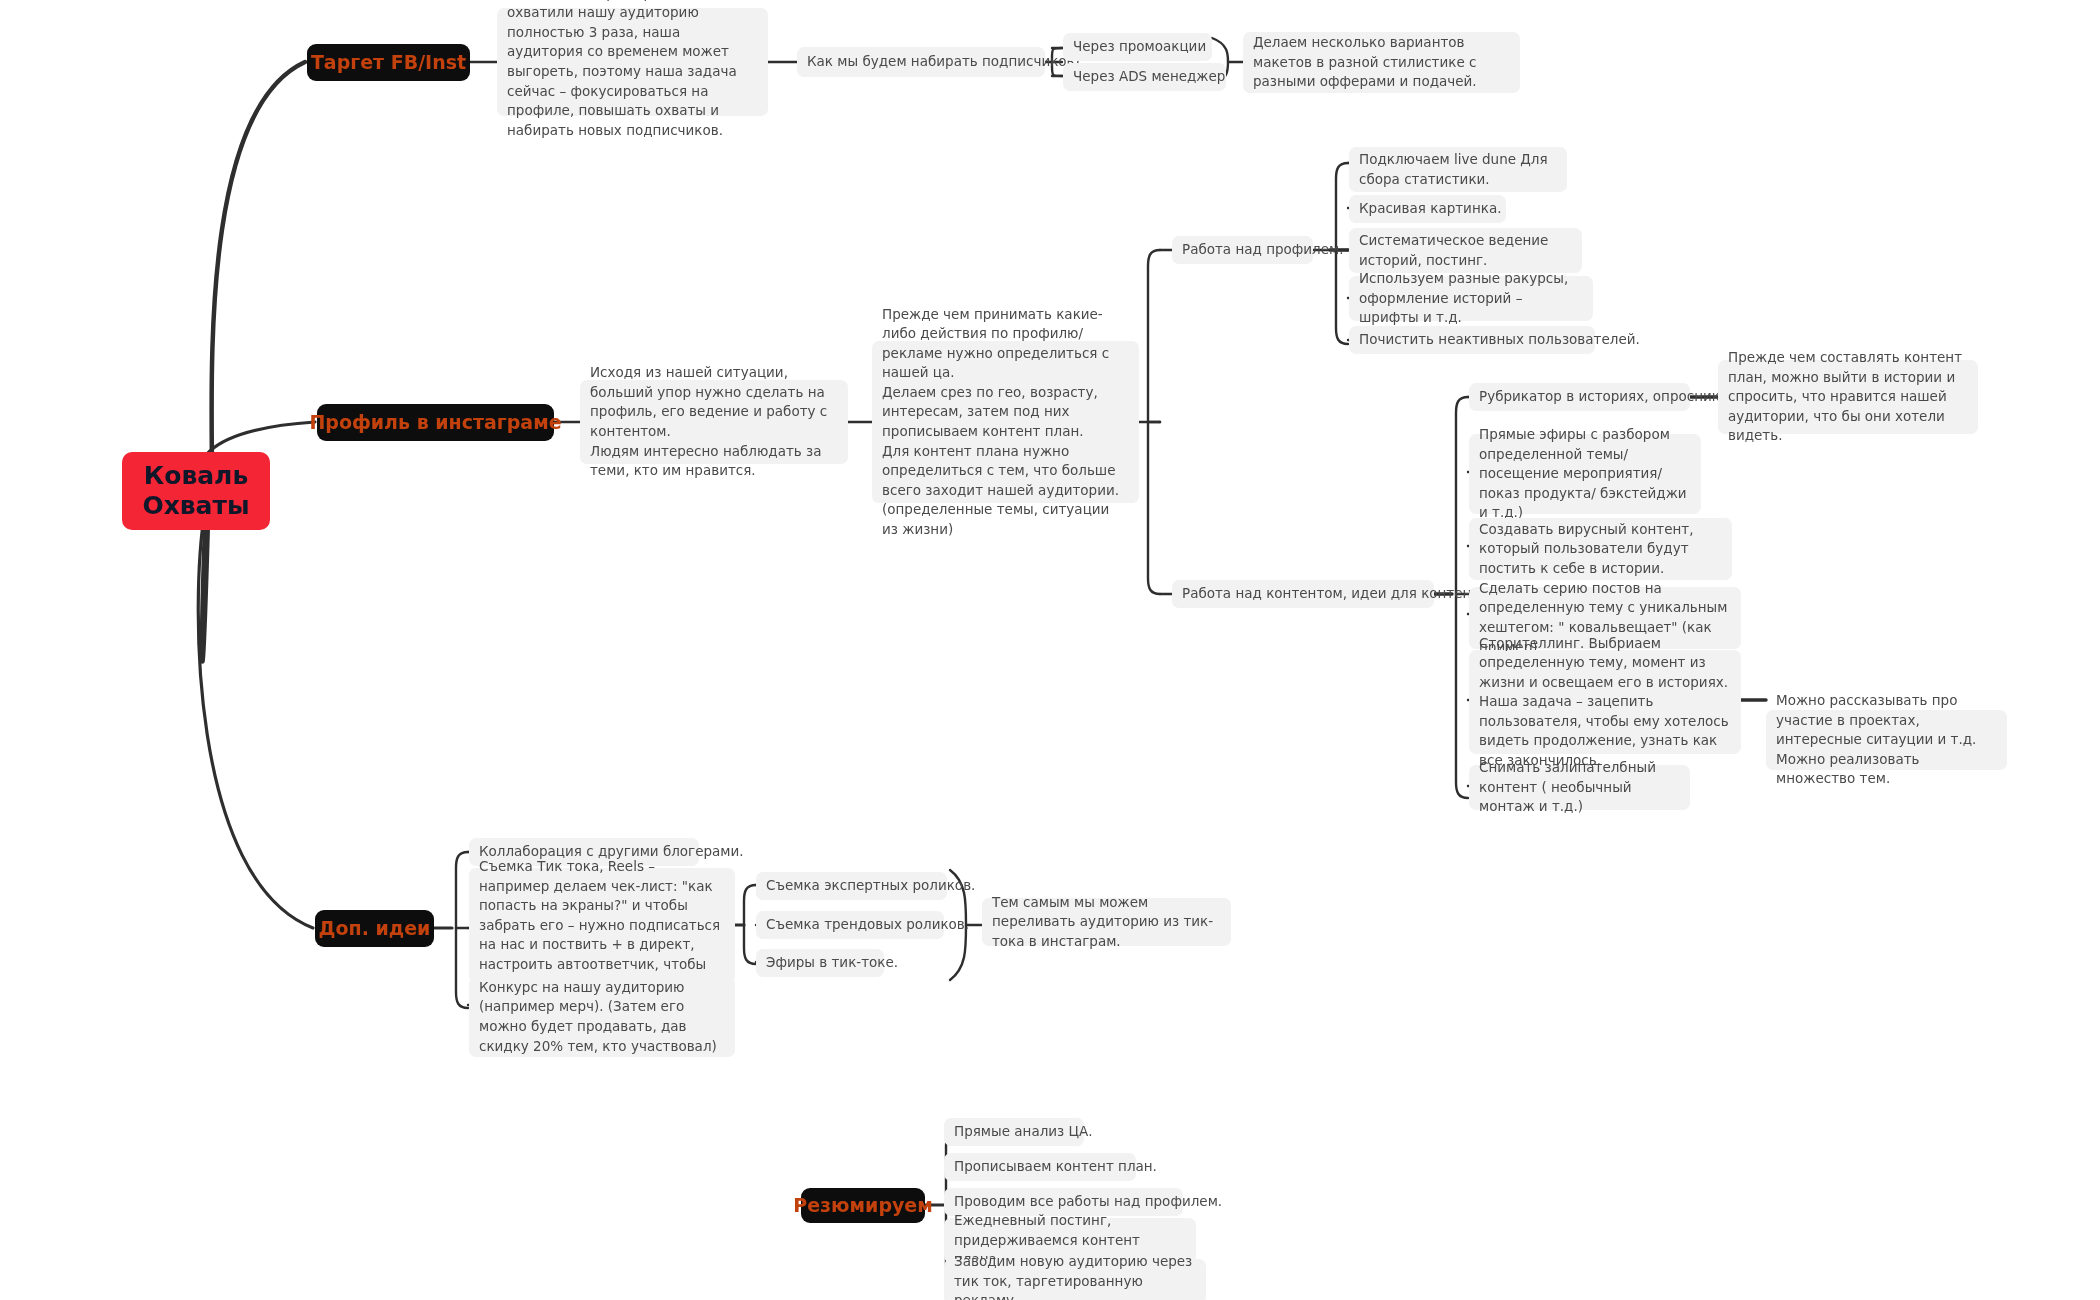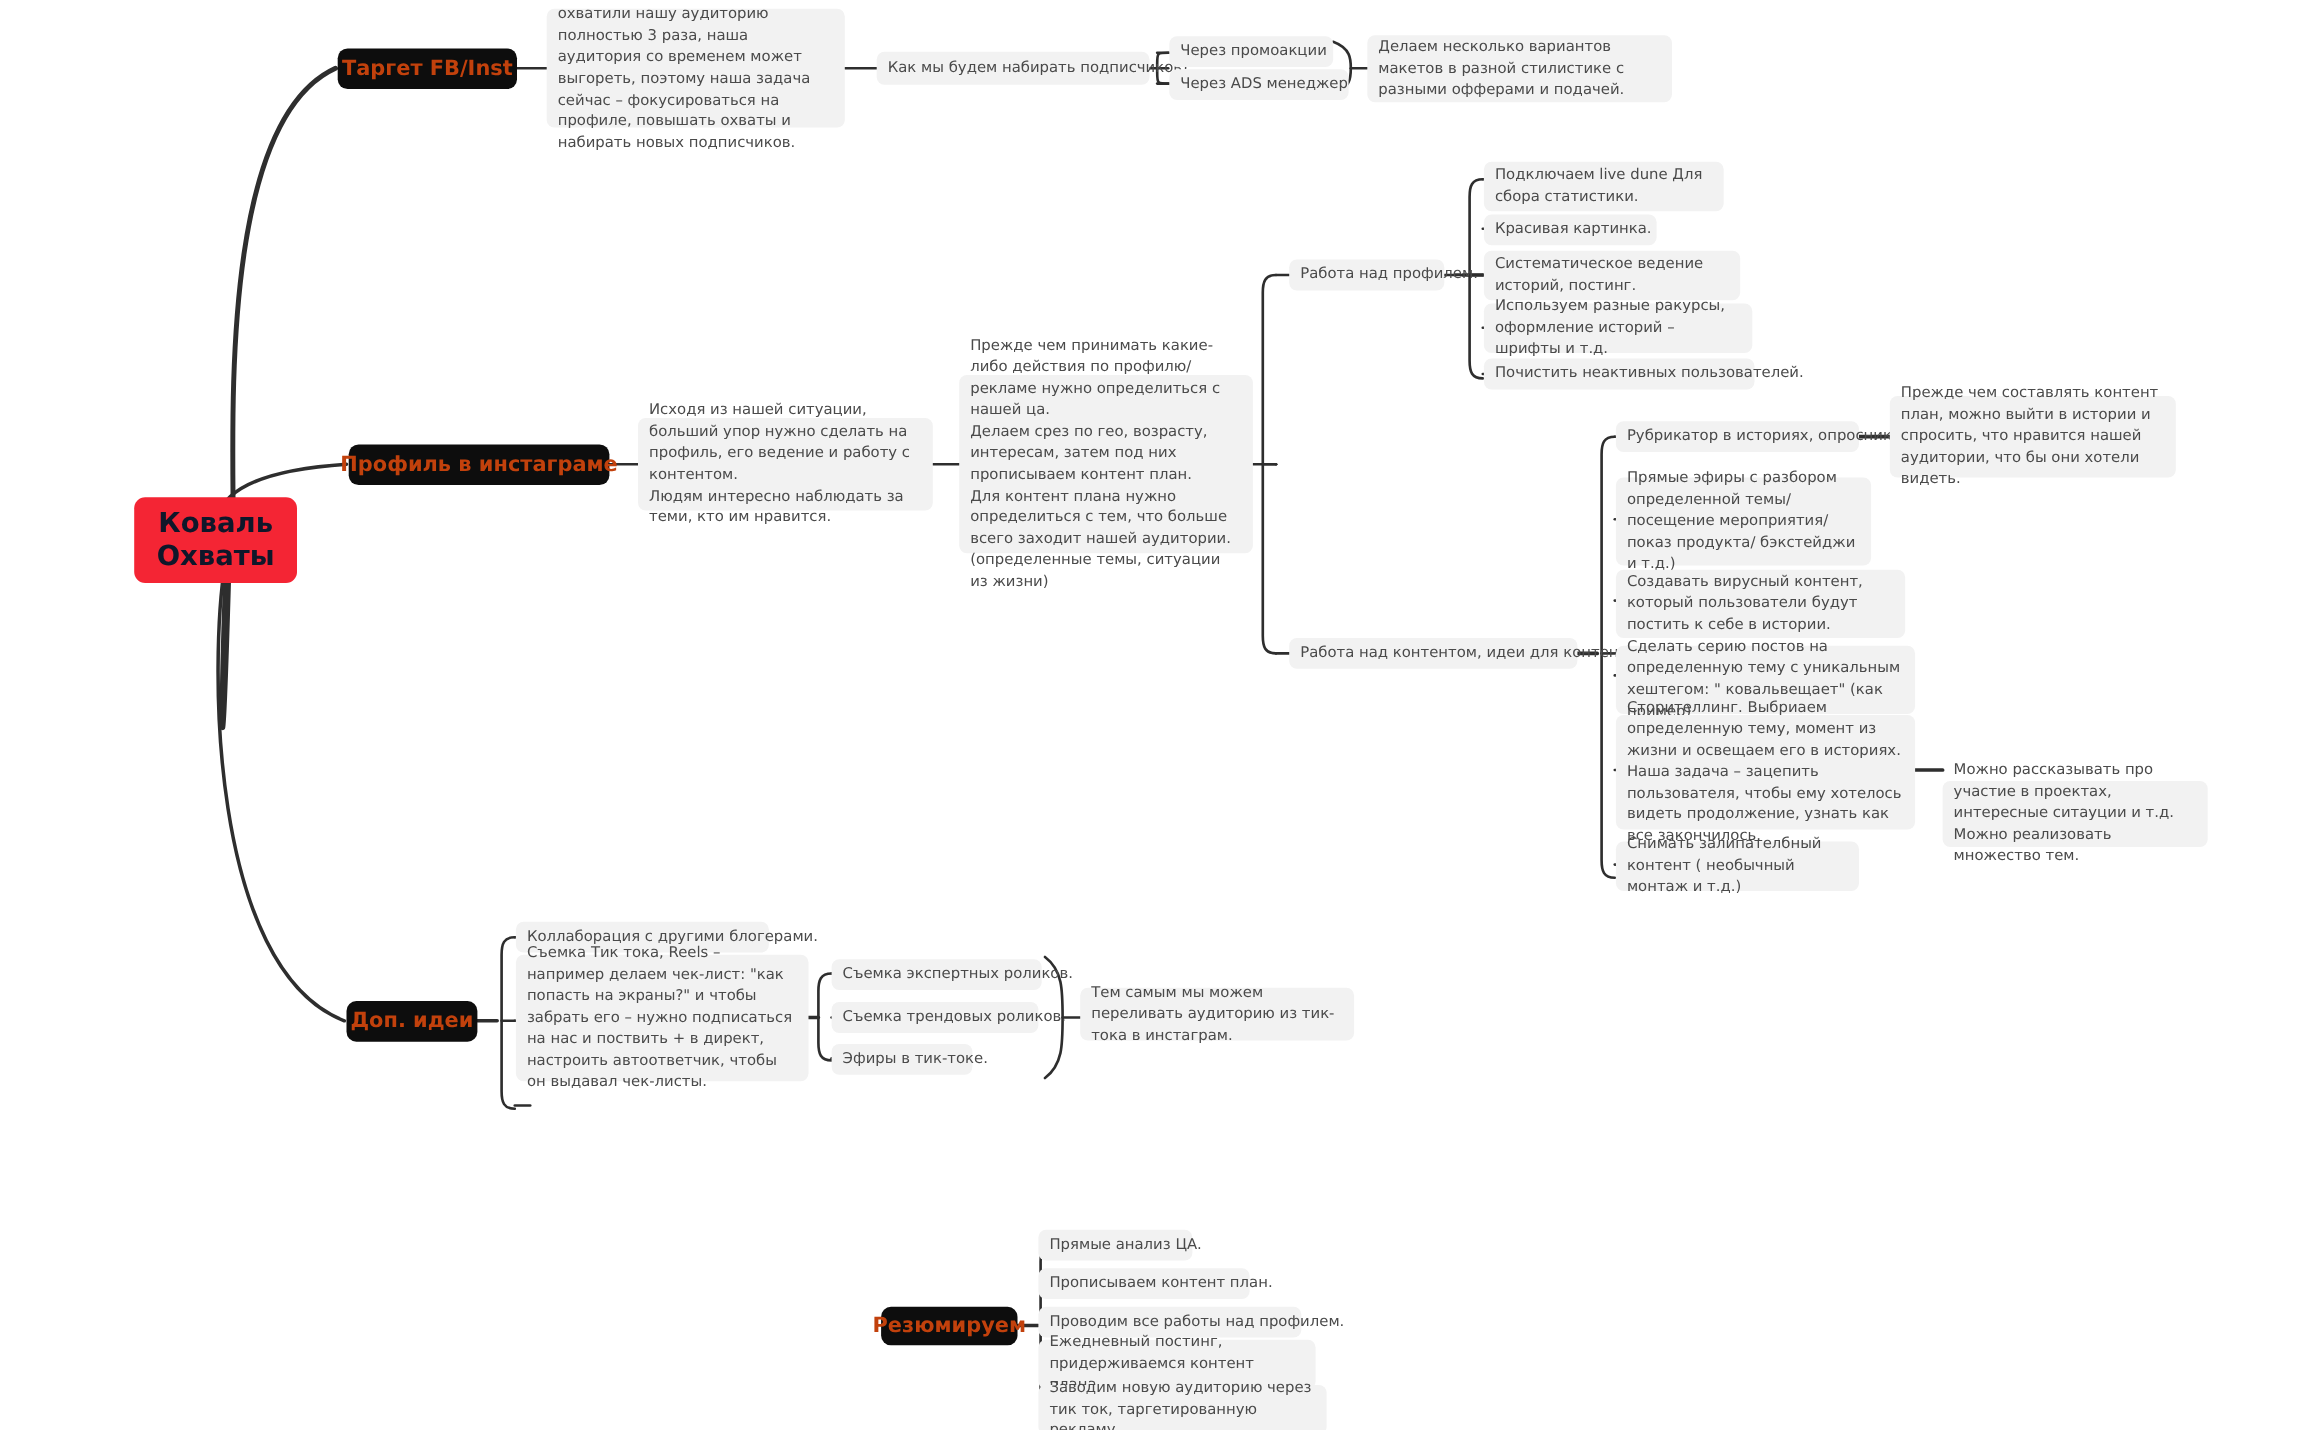--- a/index.html
+++ b/index.html
@@ -269,20 +269,23 @@
   </div>
 
   <div class="node leaf one-line" style="left:469px; top:838px; width:230px; height:28px;">
     <span>Коллаборация с другими блогерами.</span>
   </div>
 
   <div class="node leaf" style="left:469px; top:868px; width:266px; height:115px;">
     <span>Съемка Тик тока, Reels – например делаем чек-лист: "как попасть на экраны?" и чтобы забрать его – нужно подписаться на нас и поствить + в директ, настроить автоответчик, чтобы он выдавал чек-листы.</span>
   </div>
 
+  <div class="node leaf" style="left:469px; top:977px; width:266px; height:80px;">
+    <span>Конкурс на нашу аудиторию (например мерч). (Затем его можно будет продавать, дав скидку 20% тем, кто участвовал)</span>
+  </div>
 
   <div class="node leaf one-line" style="left:756px; top:872px; width:191px; height:28px;">
     <span>Съемка экспертных роликов.</span>
   </div>
   <div class="node leaf one-line" style="left:756px; top:911px; width:188px; height:28px;">
     <span>Съемка трендовых роликов.</span>
   </div>
   <div class="node leaf one-line" style="left:756px; top:949px; width:128px; height:28px;">
     <span>Эфиры в тик-токе.</span>
   </div>

